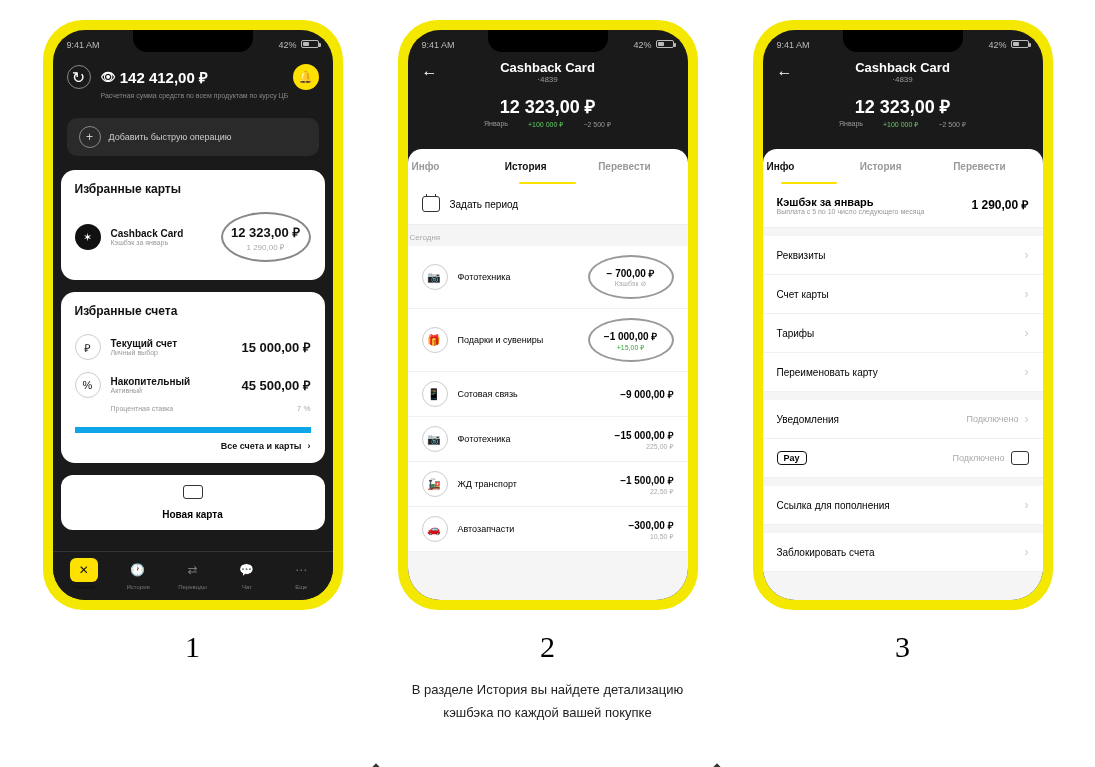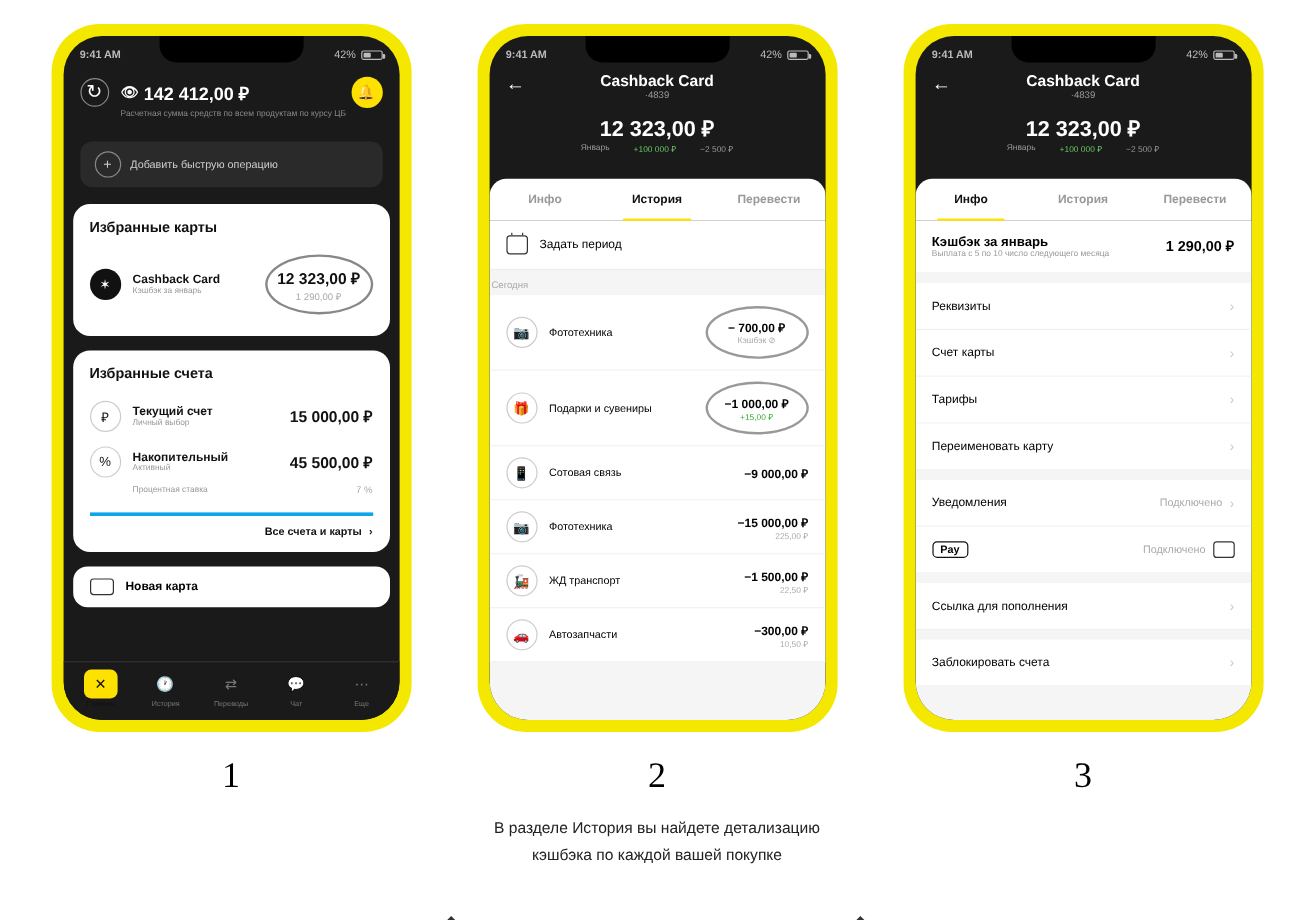--- a/index.html
+++ b/index.html
@@ -3,22 +3,22 @@
 <meta charset="utf-8">
 <style>
 * { box-sizing: border-box; margin: 0; padding: 0; font-family: -apple-system, "Helvetica Neue", Arial, sans-serif; }
 body { background: #fff; width: 1095px; height: 767px; padding: 20px 30px; }
 .phones { display: flex; justify-content: space-between; gap: 30px; }
 .phone-wrap { flex: 1; display: flex; flex-direction: column; align-items: center; }
 .phone { width: 300px; height: 590px; background: #f4e800; border-radius: 40px; padding: 10px; position: relative; }
 .phone-inner { width: 100%; height: 100%; background: #1a1a1a; border-radius: 32px; overflow: hidden; position: relative; display: flex; flex-direction: column; }
 .notch { position: absolute; top: 0; left: 50%; transform: translateX(-50%); width: 120px; height: 22px; background: #000; border-radius: 0 0 14px 14px; z-index: 10; }
 .status-bar { display: flex; justify-content: space-between; align-items: center; padding: 6px 14px 2px; font-size: 9px; color: #bbb; height: 26px; }
-.status-bar .time { font-weight: 700; }
-.status-bar .bat { display: flex; align-items: flex-end; gap: 4px; }
+.status-bar .time { font-weight: 400; }
+.status-bar .bat { display: flex; align-items: flex-start; gap: 4px; }
 .bat-icon { width: 18px; height: 8px; border: 1px solid #bbb; border-radius: 2px; position: relative; }
 .bat-icon::after { content: ''; position: absolute; right: -3px; top: 2px; width: 2px; height: 4px; background: #bbb; border-radius: 0 1px 1px 0;}
 .bat-fill { position: absolute; left: 1px; top: 1px; bottom: 1px; width: 42%; background: #bbb; border-radius: 1px;}
 
 
 .header1 { padding: 8px 14px; color: #fff; }
 .h1-top { display: flex; align-items: center; gap: 10px; }
 .h1-circle { width: 24px; height: 24px; border: 1.5px solid #888; border-radius: 50%; display:flex; align-items:center; justify-content:center;}
 .h1-amt { font-size: 15px; font-weight: 700; flex:1; display:flex; align-items:center; gap:4px;}
 .h1-amt .ic { font-size:12px;}
@@ -31,39 +31,39 @@
 .card-row { display: flex; align-items: center; gap: 10px; padding: 6px 0; }
 .card-ic { width: 26px; height: 26px; background: #111; border-radius: 50%; display:flex;align-items:center;justify-content:center;font-size:11px;color:#fff;}
 .acc-ic { width: 26px; height: 26px; border: 1.5px solid #ccc; border-radius: 50%; display:flex;align-items:center;justify-content:center;font-size:11px;}
 .card-info { flex: 1; }
 .card-info .nm { font-size: 10px; font-weight: 600; }
 .card-info .sb { font-size: 7px; color: #999; }
 .card-amt { text-align: right; }
 .card-amt .v1 { font-size: 13px; font-weight: 700; }
 .card-amt .v2 { font-size: 8px; color: #aaa; }
 .zoom-circle { border: 2px solid #888; border-radius: 50%; padding: 8px 2px; width:90px;height:50px; display:flex;flex-direction:column;align-items:center;justify-content:center;}
-.all-link { display: flex; justify-content: flex-end; align-items: center; gap: 6px; font-size: 9px; font-weight: 600; margin-top: 8px; padding-top:8px; border-top:3px solid #0ea5e9;}
-.new-card { background: #fff; border-radius: 12px; margin: 6px 8px; padding: 10px 14px; display: flex; align-items: center; gap: 10px; font-size: 10px; font-weight:600;}
+.all-link { display: flex; justify-content: flex-end; align-items: center; gap: 6px; font-size: 9px; font-weight: 600; margin-top: 8px; padding-top:8px; border-top:6px solid #0ea5e9;}
+.new-card { background: #fff; border-radius: 12px; margin: 6px 8px; padding: 10px 14px; display: flex; align-items: center; gap: 10px; font-size: 10px; font-weight:600;flex-direction:column;}
 .nc-ic { width: 20px; height: 14px; border: 1.5px solid #333; border-radius: 3px;}
 .bottom-nav { margin-top: auto; background: #1a1a1a; display: flex; padding: 6px 4px 10px; border-top: 1px solid #333;}
 .nav-item { flex: 1; display: flex; flex-direction: column; align-items: center; gap: 2px; color: #777; font-size: 6px; }
 .nav-item.active { color: #111; }
 .nav-item.active .nav-ic { background: #ffe100; color:#111;}
 .nav-ic { width: 28px; height: 24px; border-radius: 6px; display:flex;align-items:center;justify-content:center; font-size:12px;}
 
 
 .card-header { padding: 4px 14px 10px; color: #fff; text-align: center; position:relative;}
 .back-btn { position:absolute; left:14px; top:6px; font-size:16px; color:#fff;}
 .ch-title { font-size: 13px; font-weight: 700; }
 .ch-num { font-size: 8px; color: #999; }
 .ch-bal { font-size: 18px; font-weight: 700; margin-top: 10px;}
 .ch-stats { display: flex; justify-content: center; gap: 20px; font-size: 7px; color: #999; margin-top:2px;}
 .ch-stats .pos { color:#6c6;}
 .tab-bar { background: #fff; display: flex; border-radius: 14px 14px 0 0; margin-top:10px;}
-.tab { flex: 1; text-align: center; padding: 12px 4px; font-size: 10px; color: #999; position:relative; font-weight:600;}
+.tab { flex: 1; text-align: left; padding: 12px 4px; font-size: 10px; color: #999; position:relative; font-weight:600;}
 .tab.active { color: #111; }
 .tab.active::after { content: ''; position: absolute; bottom: 0; left: 20%; right: 20%; height: 2px; background: #ffe100; border-radius:2px;}
 .list-area { background: #f5f5f5; flex: 1; overflow: hidden; }
 .list-white { background: #fff; }
 .period-row { padding: 12px 14px; display: flex; align-items: center; gap: 10px; font-size: 10px; border-bottom: 1px solid #eee;}
 .cal-ic { width: 18px; height: 16px; border: 1.5px solid #333; border-radius: 3px; position:relative;}
 .cal-ic::before { content:''; position:absolute; top:-3px; left:3px; right:3px; height:2px; border-left:1.5px solid #333; border-right:1.5px solid #333;}
 .group-h { padding: 8px 2px 4px; font-size: 8px; color: #aaa; background:#f5f5f5;}
 .tx-row { display: flex; align-items: center; gap: 10px; padding: 9px 14px; background:#fff; border-bottom: 1px solid #f0f0f0;}
 .tx-ic { width: 26px; height: 26px; border: 1.5px solid #ccc; border-radius: 50%; display:flex;align-items:center;justify-content:center; font-size:11px;}

